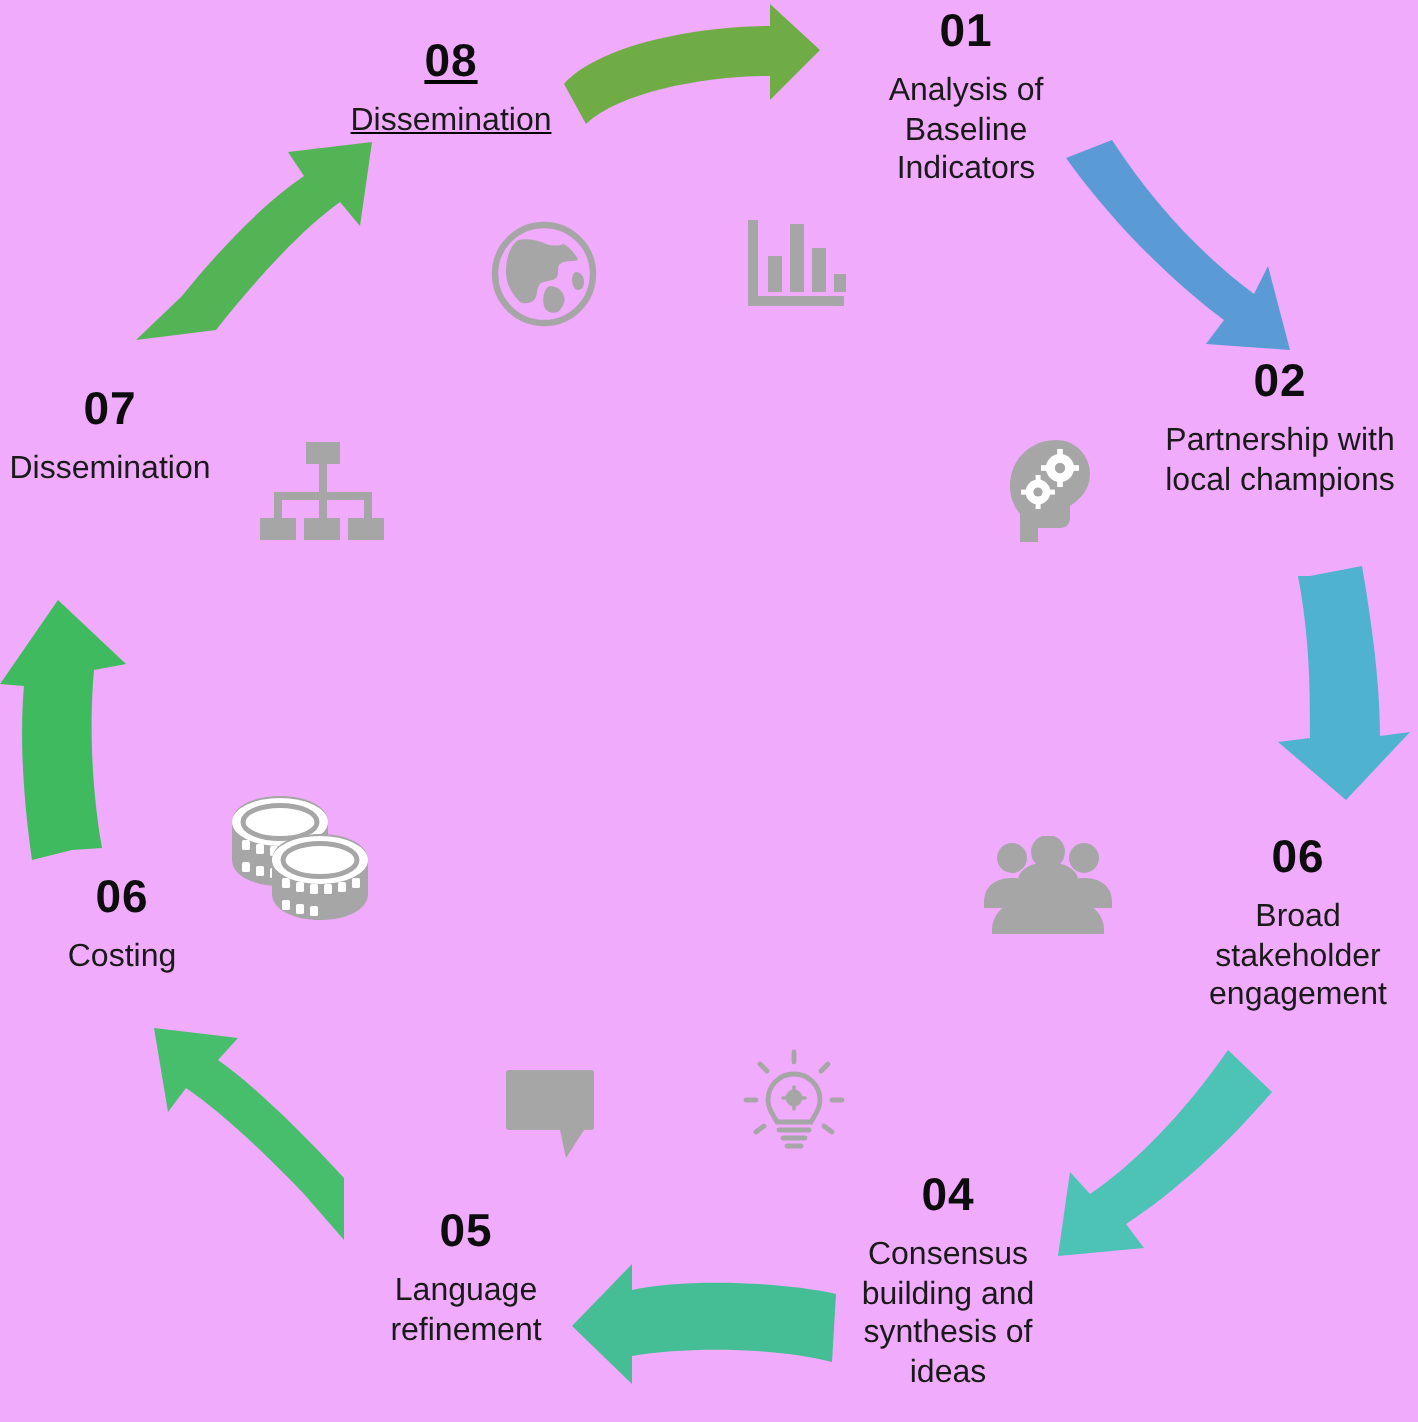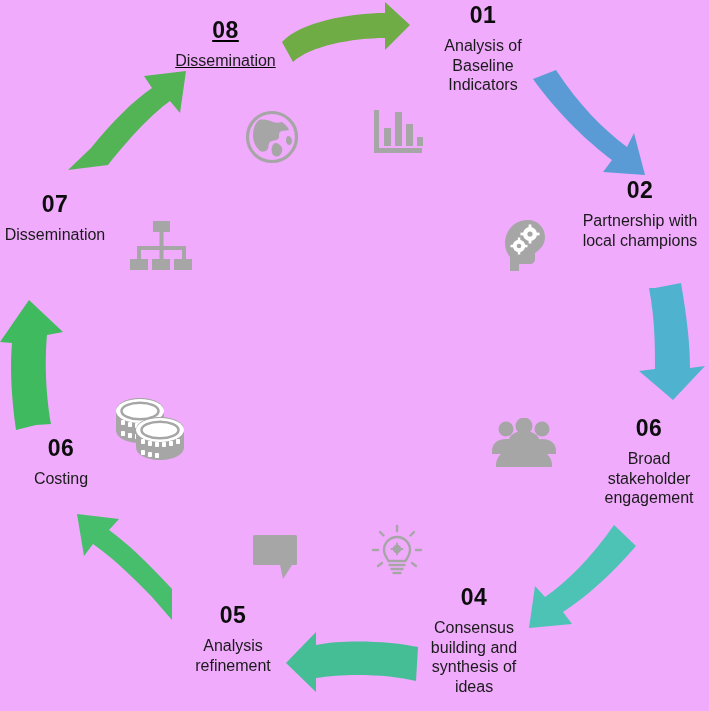--- a/index.html
+++ b/index.html
@@ -116,21 +116,21 @@
   <div class="step" style="left:413px; top:583px; width:122px;text-align:center;">
     <span class="step-num">04</span>
     <span class="step-label">Consensus
 building and
 synthesis of
 ideas</span>
   </div>
 
   <div class="step" style="left:165px; top:601px; width:136px;">
     <span class="step-num">05</span>
-    <span class="step-label">Analysis
+    <span class="step-label">Language
 refinement</span>
   </div>
 
   <div class="step" style="left:6px; top:434px; width:110px;">
     <span class="step-num">06</span>
     <span class="step-label">Costing</span>
   </div>
 
   <div class="step" style="left:-2px; top:190px; width:114px;">
     <span class="step-num">07</span>

